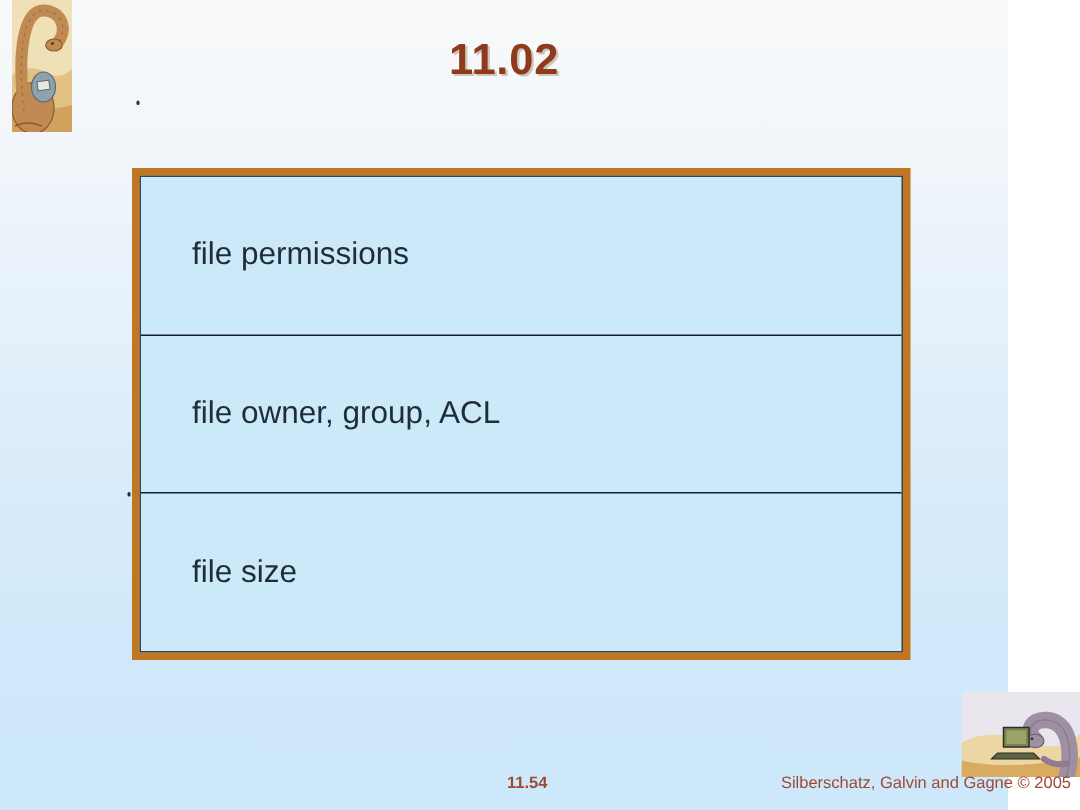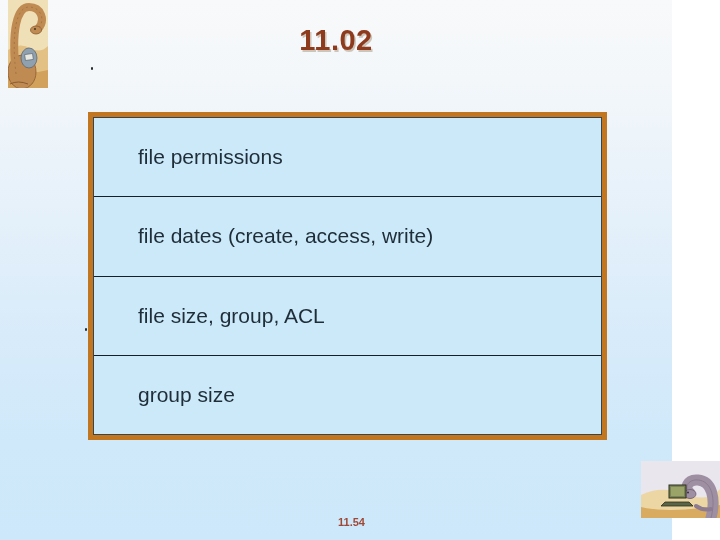--- a/index.html
+++ b/index.html
@@ -19,21 +19,21 @@
   }
   .fcb-table{
     position:absolute;left:88px;top:112px;width:519px;height:328px;
     box-sizing:border-box;border:5px solid #c2761f;background:#cbe9f9;
   }
   .fcb-inner{
     width:100%;height:100%;box-sizing:border-box;
     border:1px solid #39454e;display:flex;flex-direction:column;
   }
   .fcb-row{
-    flex:1;display:flex;align-items:center;padding-left:44px;
+    flex:1;display:flex;align-items:center;padding-left:34px;
     font-size:21px;color:#1e2d38;
   }
   .fcb-row + .fcb-row{border-top:1px solid #15202b;}
   .footer{position:absolute;top:514px;left:0;width:720px;height:18px;
     font-size:11px;color:#9e4936;}
   .footer-left{position:absolute;left:8px;top:2px;white-space:nowrap;}
   .footer-left sup{font-size:8px;line-height:0;}
   .footer-page{position:absolute;left:338px;top:2px;font-weight:bold;}
   .footer-right{position:absolute;right:6px;top:2px;white-space:nowrap;}
   .logo-tl{position:absolute;left:8px;top:0;width:40px;height:88px;}
@@ -68,27 +68,24 @@
 
   <div class="artifact-dot dot-a"></div>
   <div class="artifact-dot dot-b"></div>
 
   <div class="fcb-table">
     <div class="fcb-inner">
       <div class="fcb-row">
         <span>file permissions</span>
       </div>
       <div class="fcb-row">
-        <span>file dates (create, access, write)</span>
+        <span>file owner, group, ACL</span>
       </div>
       <div class="fcb-row">
-        <span>file size, group, ACL</span>
-      </div>
-      <div class="fcb-row">
-        <span>group size</span>
+        <span>file size</span>
       </div>
     </div>
   </div>
 
   <div class="logo-br">
     <svg viewBox="0 0 79 57" preserveAspectRatio="none" aria-hidden="true">
       <rect x="0" y="0" width="79" height="57" fill="#e9e6ee"></rect>
       <path d="M0,34 Q20,24 44,33 T79,28 L79,57 L0,57 Z" fill="#ecd7a4"></path>
       <path d="M0,46 Q30,53 79,44 L79,57 L0,57 Z" fill="#d9ab60"></path>
       <path d="M70,57 C75,38 71,20 57,19 C46,18 43,28 49,32" fill="none" stroke="#9f8fa3" stroke-width="11" stroke-linecap="round"></path>
@@ -97,15 +94,16 @@
       <circle cx="47" cy="31.5" r="0.9" fill="#2e2630"></circle>
       <rect x="28" y="24" width="17" height="13" fill="#7a8454" stroke="#2c3020" stroke-width="1"></rect>
       <rect x="30" y="26" width="13" height="9" fill="#9aa468"></rect>
       <path d="M24,41 L48,41 L52,45 L20,45 Z" fill="#5b6546" stroke="#2c3020" stroke-width="0.8"></path>
       <path d="M55,45 Q62,50 70,48" fill="none" stroke="#8d7b91" stroke-width="4" stroke-linecap="round"></path>
     </svg>
   </div>
 
   <div class="footer">
     <span class="footer-page">11.54</span>
+    <span class="footer-right">Silberschatz, Galvin and Gagne © 2005</span>
   </div>
 
 </div>
 
 </body></html>

